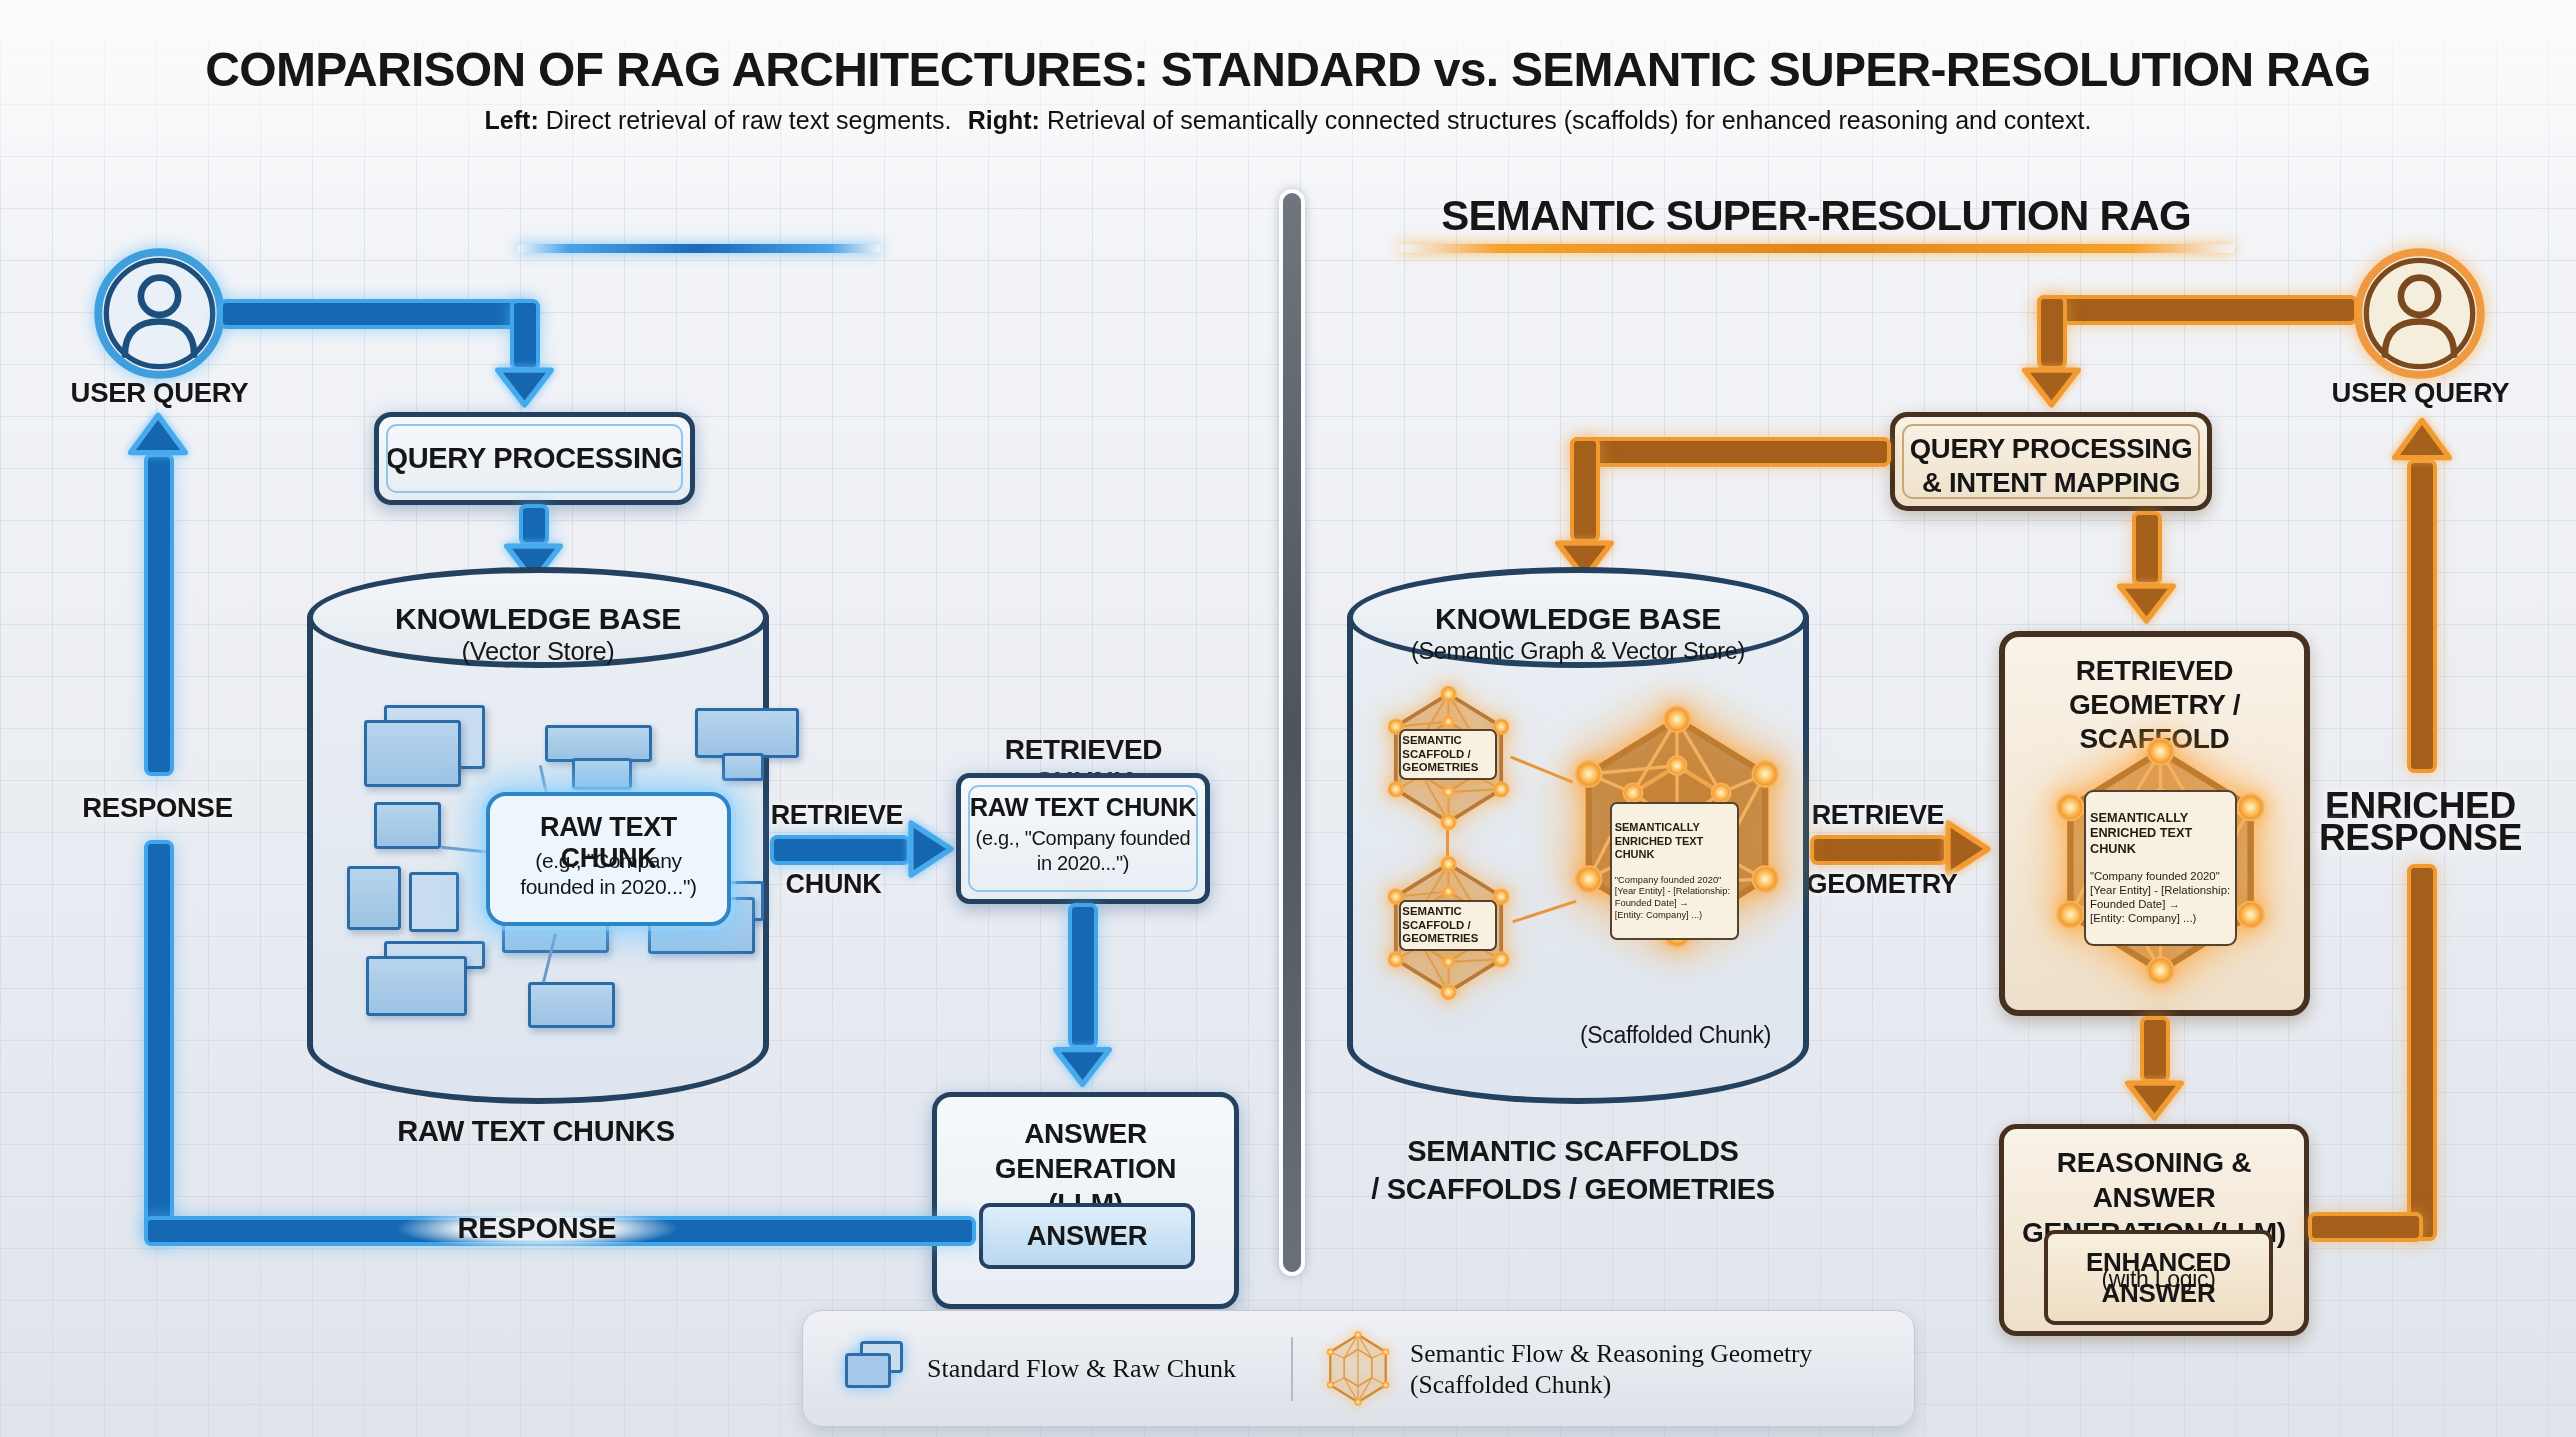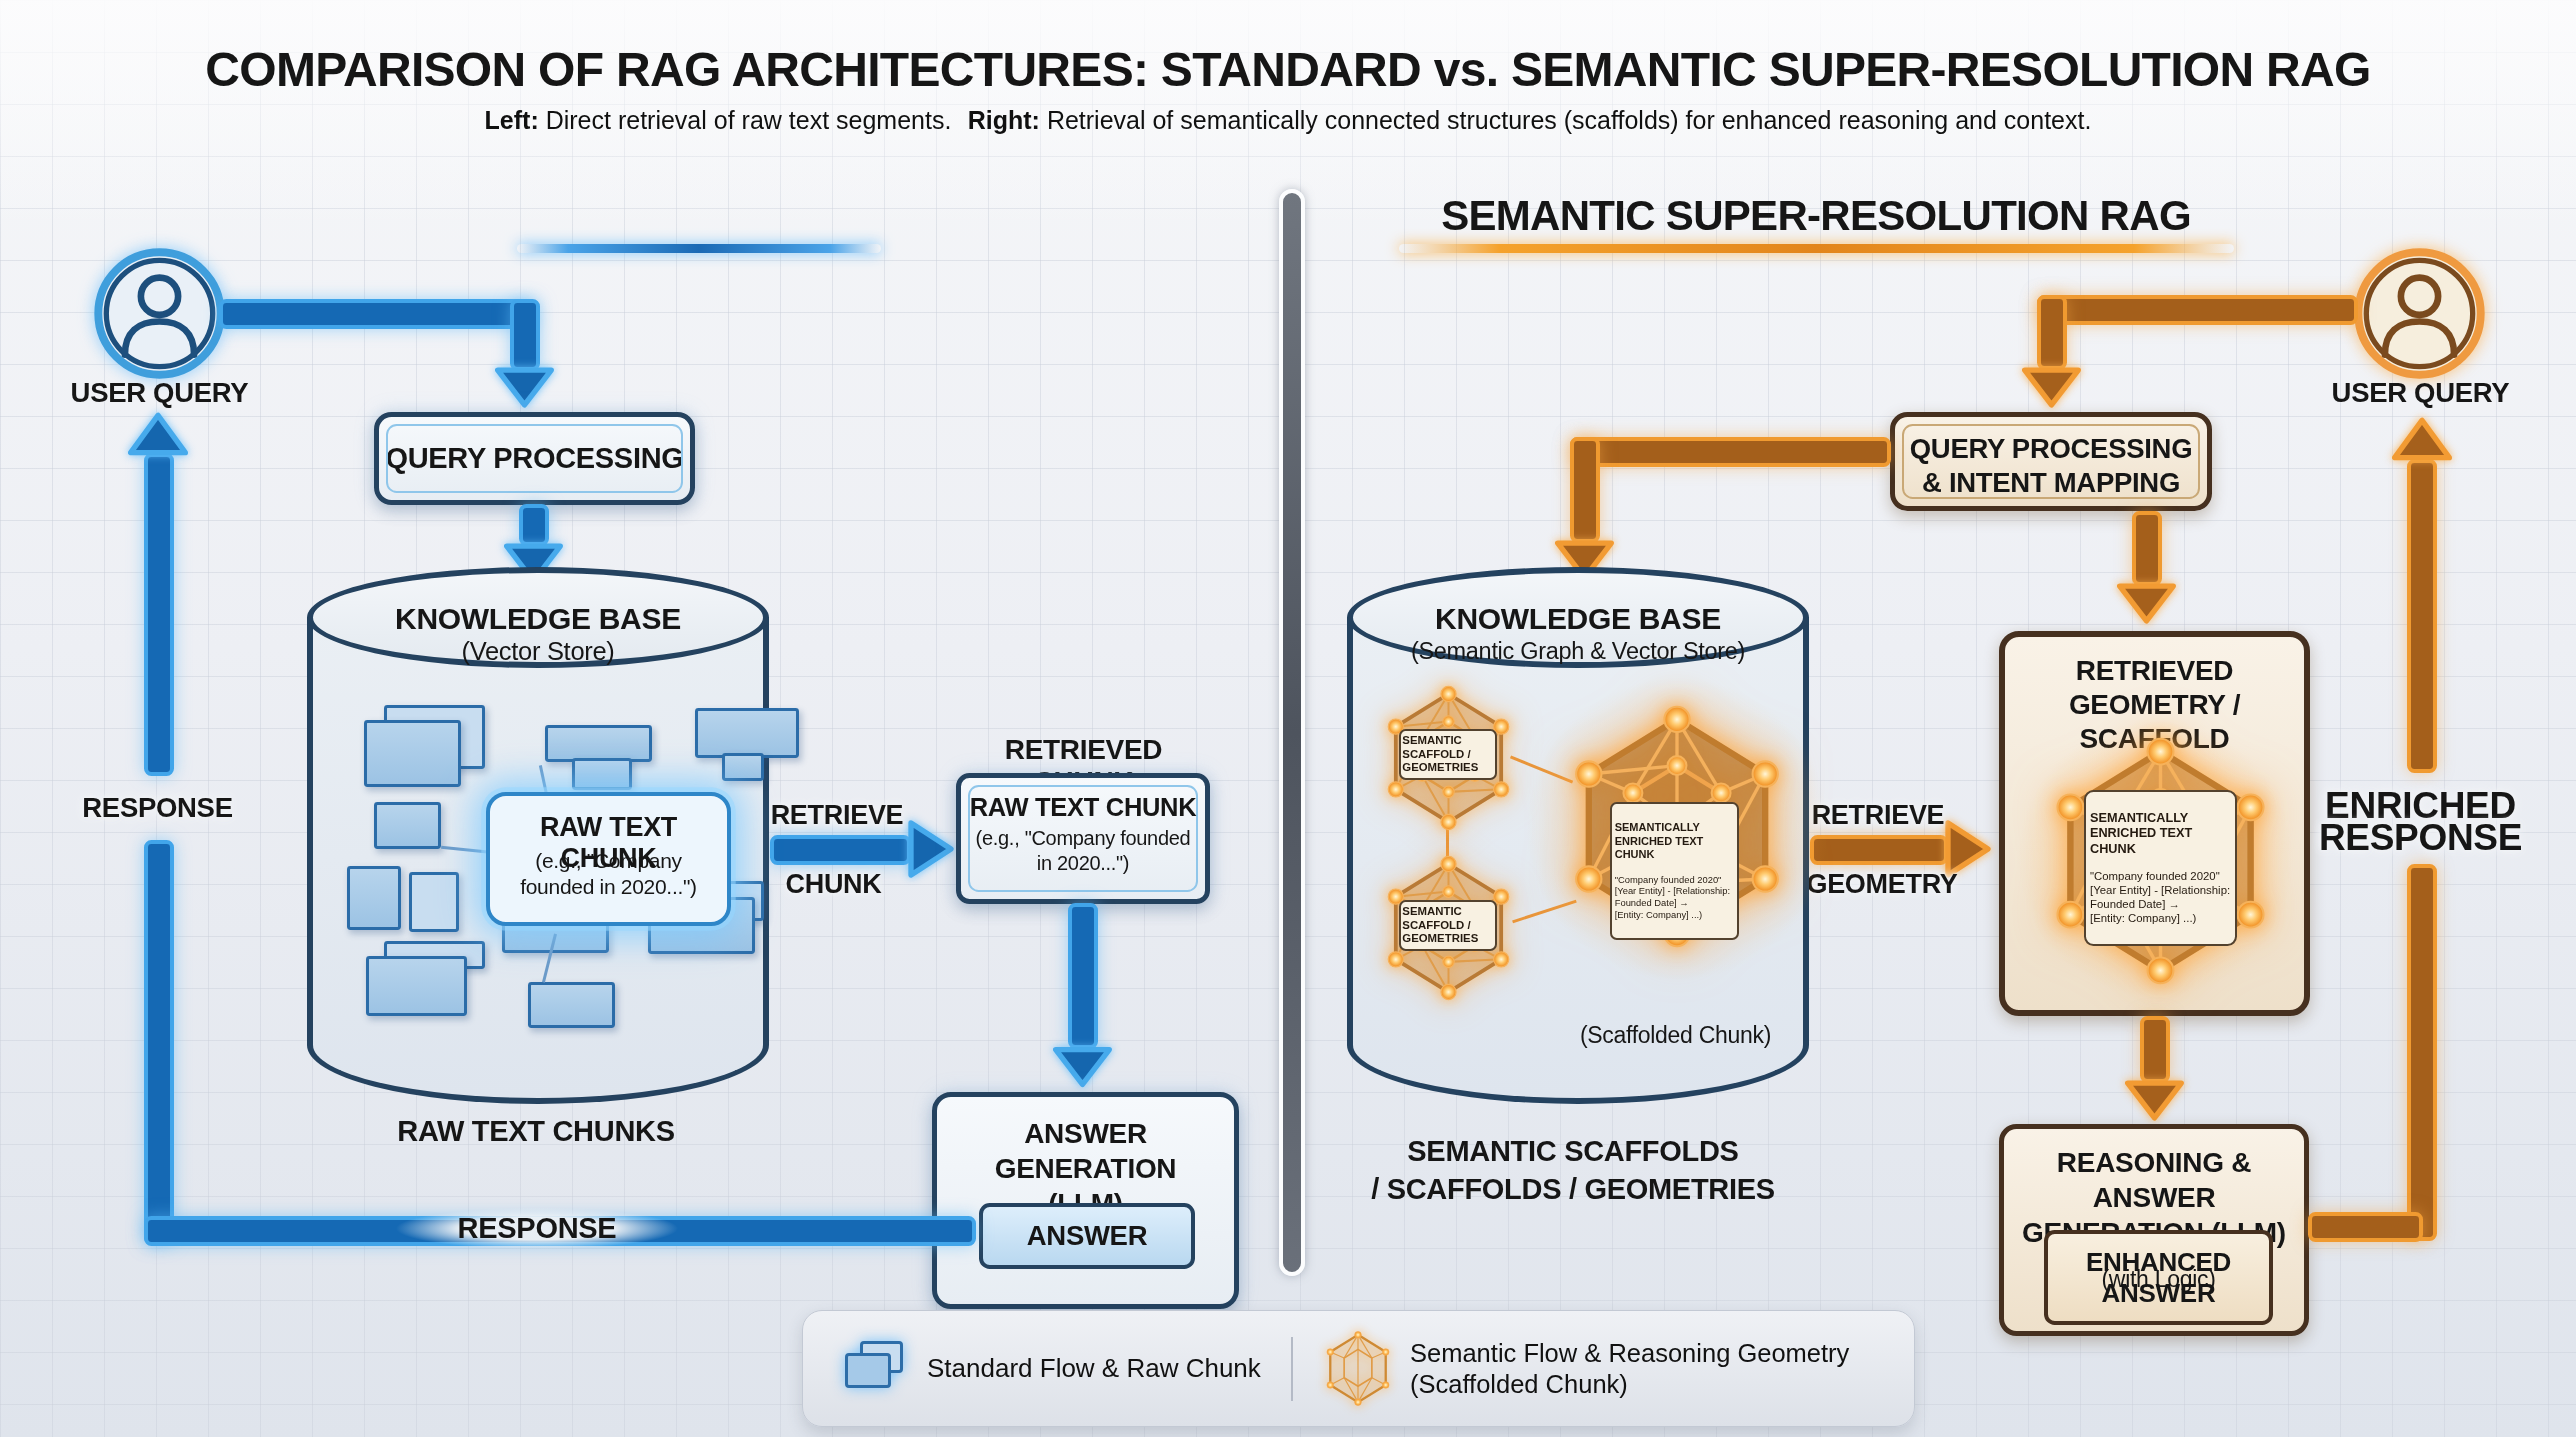--- a/index.html
+++ b/index.html
@@ -427,21 +427,21 @@
 
   <div class="pipe o" style="left:2308px;top:1212px;width:115px;height:29.5px;z-index:4;"></div>
   <div class="pipe o" style="left:2407px;top:864px;width:29.5px;height:377px;"></div>
   <div class="pipe o" style="left:2407px;top:459px;width:29.5px;height:314px;"></div>
   <svg class="ah o" style="left:2390px;top:416px;width:64px;height:46px;" viewBox="0 0 96 68">
     <polygon points="48,6 7,62 89,62" fill="#a5601c" stroke="#f29b33" stroke-width="8" stroke-linejoin="round"></polygon>
     </svg>
   <div class="lbl halo" style="left:2313px;top:790px;width:215px;font-size:37px;line-height:32px;text-align:center;">ENRICHED
 RESPONSE</div>
 
-  <div class="legend" style="left:802px;top:1310px;width:1111px;height:115px;">
+  <div class="legend" style="left:802px;top:1310px;width:1111px;height:115px;font-family:Liberation Serif, serif;">
     <div class="abs" style="left:42px;top:29.5px;width:74px;height:56px;filter:drop-shadow(0 0 6.7px rgba(110,190,250,.9));">
       <div class="leg-sq" style="left:14.8px;top:0;width:43px;height:32px;background:#c8ddf0;"></div>
       <div class="leg-sq" style="left:0;top:12px;width:46px;height:35px;background:#a5c9e8;"></div>
     </div>
     <div class="abs" style="left:124px;top:0;height:115px;display:flex;align-items:center;font-size:26px;font-weight:500;color:#111;">Standard Flow &amp; Raw Chunk</div>
     <div class="abs" style="left:488px;top:25.5px;width:2px;height:64px;background:#b4bac6;"></div>
     <svg class="hex-svg" style="left:522px;top:16px;width:66px;height:83px;filter:drop-shadow(0 0 5.4px rgba(255,170,60,.8));" viewBox="0 0 100 110">
       <polygon points="50,4 92,30 92,80 50,106 8,80 8,30" fill="rgba(200,140,60,.10)" stroke="#cf8a33" stroke-width="3.5"></polygon>
       <polygon points="50,26 71,39 71,69 50,82 29,69 29,39" fill="none" stroke="#e09a44" stroke-width="2.5"></polygon>
       <g stroke="#e09a44" stroke-width="1.8" opacity=".95">

